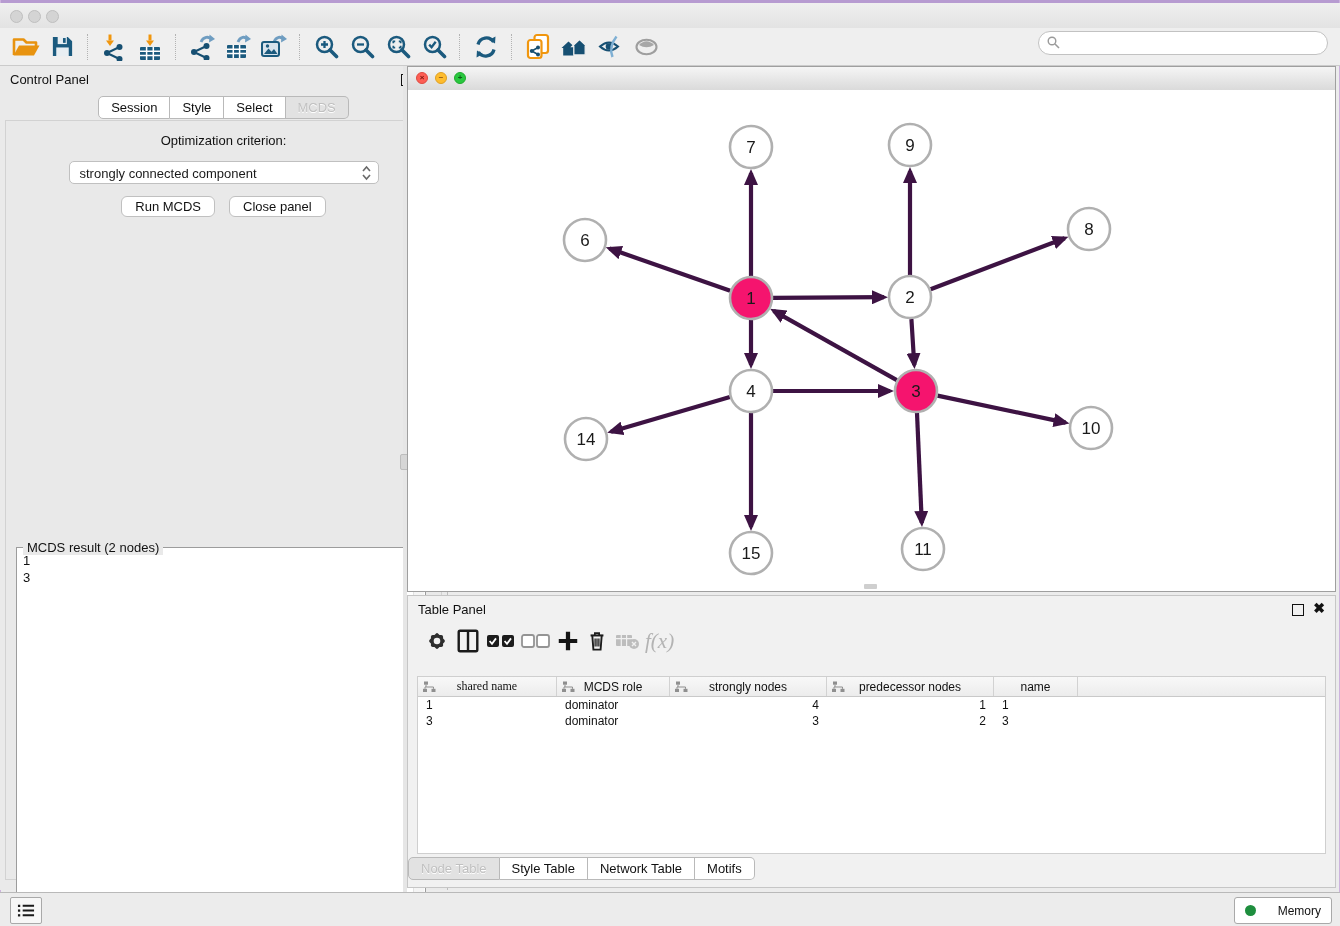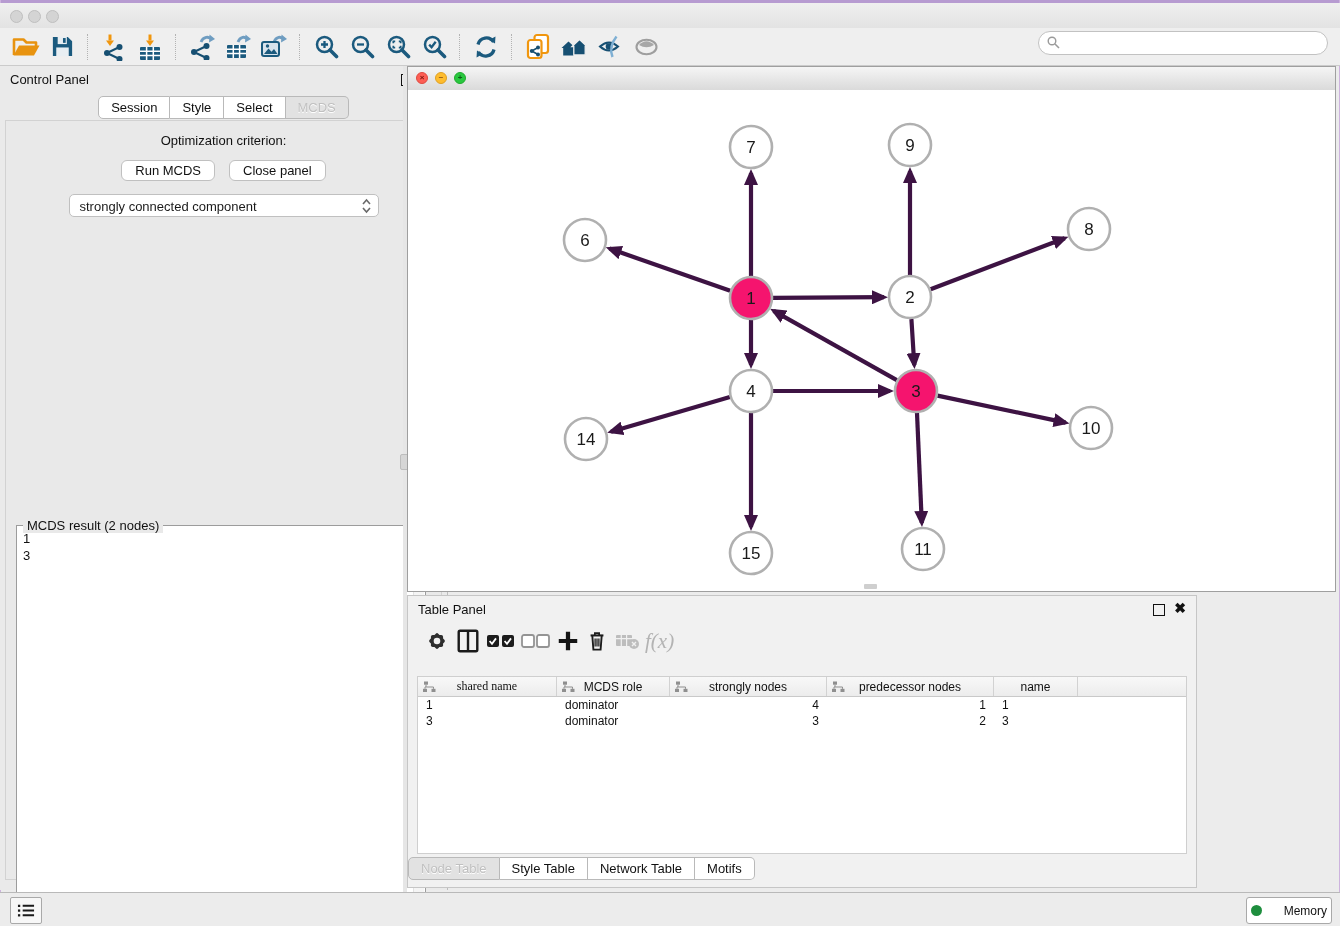--- a/index.html
+++ b/index.html
@@ -44,21 +44,21 @@
   #cp-body{position:absolute;left:5px;right:5px;top:54px;bottom:10px;
            background:#e9e9e9;border:1px solid #d2d2d2}
   #opt-label{margin-top:12px;text-align:center;font-size:13px;color:#111}
   #criterion{position:relative;margin:13px auto 0;width:310px;height:23px;background:#fff;
              border:1px solid #c0c0c0;border-radius:5px;font-size:13px;line-height:23px;
              padding-left:10px;box-sizing:border-box}
   #criterion .chev{position:absolute;right:7px;top:3px}
   #cp-buttons{margin-top:12px;display:flex;justify-content:center;gap:14px}
   .mac-btn{background:#fff;border:1px solid #c0c0c0;border-radius:6px;font-size:13px;
            padding:2px 13px;color:#111;font-family:inherit}
-  #cp-fieldset{position:absolute;left:10px;right:15px;top:404px;height:378px;
+  #cp-fieldset{position:absolute;left:10px;right:15px;top:426px;height:378px;
                border:1px solid #9c9c9c;background:#fff}
   #cp-fieldset .legend{position:absolute;top:-8px;left:6px;background:#e9e9e9;
                padding:0 4px;font-size:13px;color:#111}
   #result-pre{margin:0;padding:4px 6px;font-family:"Liberation Sans",sans-serif;
               font-size:13px;line-height:17px;color:#111}
   #result-scroll{position:absolute;top:1px;right:1px;bottom:1px;width:10px;
               background:#f5f5f5;border-left:1px solid #e2e2e2}
   
   #vsplit{left:403px;top:66px;width:4px;bottom:33px;background:#e6e6e6}
   #vsplit .grip{position:absolute;left:-3px;top:388px;width:9px;height:14px;
@@ -72,21 +72,21 @@
           font-size:13px;color:#111}
   #net-titlebar .tl{top:5px;width:12px;height:12px;font-size:8px}
   .tl.red{background:#fd5e54;border:1px solid #df4a40;color:#7c150d}
   .tl.yellow{background:#febc2e;border:1px solid #dfa023;color:#90591a}
   .tl.green{background:#29c73f;border:1px solid #1fab2e;color:#0e5c18}
   #canvas{position:absolute;left:0;right:0;top:23px;bottom:0;background:#fff}
   #canvas svg{display:block}
   #net-grip{position:absolute;bottom:2px;left:456px;width:13px;height:5px;
             background:#cfcfcf;border-radius:1px}
   
-  #tp{left:407px;top:595px;width:790px;height:293px;background:#f1f1f1;
+  #tp{left:407px;top:595px;width:929px;height:293px;background:#f1f1f1;
       border:1px solid #c6c6c6;box-sizing:border-box}
   #tp .ph-float{right:31px}
   #tp .ph-close{right:10px}
   #tp-toolbar{position:absolute;left:0;right:16px;top:26px;height:38px;display:flex;
       align-items:center;padding-left:16px;gap:5px}
   .tpbtn{display:flex;align-items:center;justify-content:center;height:30px}
   .fx{font-family:"Liberation Serif",serif;font-style:italic;font-size:21px;color:#b3b3b3}
   #tp-table{position:absolute;left:9px;right:9px;top:80px;height:176px;background:#fff;
       border:1px solid #cfcfcf;overflow:hidden}
   #tp-header{display:flex;height:19px;background:linear-gradient(#f8f8f8,#ececec);
@@ -95,21 +95,21 @@
       font-size:12px;color:#111;display:flex;align-items:center;justify-content:center}
   .th svg{position:absolute;left:5px;top:4px}
   .tr{display:flex;height:16px}
   .td{box-sizing:border-box;font-size:12px;color:#111;padding:1px 8px 0 8px;overflow:hidden;white-space:nowrap}
   #tp-tabs{position:absolute;bottom:7px;left:0;right:0;display:flex;justify-content:flex-start}
   
   #statusbar{left:0;right:0;bottom:0;height:33px;background:#ececec;border-top:1px solid #b9b9b9}
   #list-btn{position:absolute;left:10px;top:4px;width:30px;height:25px;background:#f7f7f7;
       border:1px solid #a9a9a9;border-radius:2px;display:flex;align-items:center;justify-content:center}
   #mem-btn{position:absolute;right:8px;top:4px;height:25px;background:#fff;border:1px solid #a9a9a9;
-      border-radius:3px;display:flex;align-items:center;gap:22px;padding:0 4px;font-size:12px;color:#111}
+      border-radius:3px;display:flex;align-items:center;gap:22px;padding:0 10px;font-size:12px;color:#111}
   #mem-btn .dot{width:11px;height:11px;border-radius:50%;background:#1e8e3e}
 </style>
 </head>
 <body>
 
 <div class="abs" id="lav"></div>
 <div class="abs" id="edgeL"></div>
 <div class="abs" id="edgeR"></div>
 
 <div class="abs" id="titlebar">
@@ -264,32 +264,32 @@
     <span class="ph-close">✖</span>
   </div>
   <div id="cp-tabs">
       <div class="cp-tab">Session</div>
       <div class="cp-tab">Style</div>
       <div class="cp-tab">Select</div>
       <div class="cp-tab selected">MCDS</div>
     </div>
   <div id="cp-body">
     <div id="opt-label">Optimization criterion:</div>
-    <div id="cp-buttons">
-      <button class="mac-btn">Run MCDS</button>
-      <button class="mac-btn">Close panel</button>
-    </div>
     <div id="criterion">
       <span>strongly connected component</span>
       <span class="chev">
         <svg width="9" height="16" viewBox="0 0 9 16">
             <path d="M1 6 L4.5 2 L8 6" stroke="#6a6a6a" stroke-width="1.6" fill="none"></path>
             <path d="M1 10 L4.5 14 L8 10" stroke="#6a6a6a" stroke-width="1.6" fill="none"></path>
           </svg>
       </span>
+    </div>
+    <div id="cp-buttons">
+      <button class="mac-btn">Run MCDS</button>
+      <button class="mac-btn">Close panel</button>
     </div>
     <div id="cp-fieldset">
       <span class="legend">MCDS result (2 nodes)</span>
       <pre id="result-pre">1
 3</pre>
       <div id="result-scroll"></div>
     </div>
   </div>
 </div>
 

